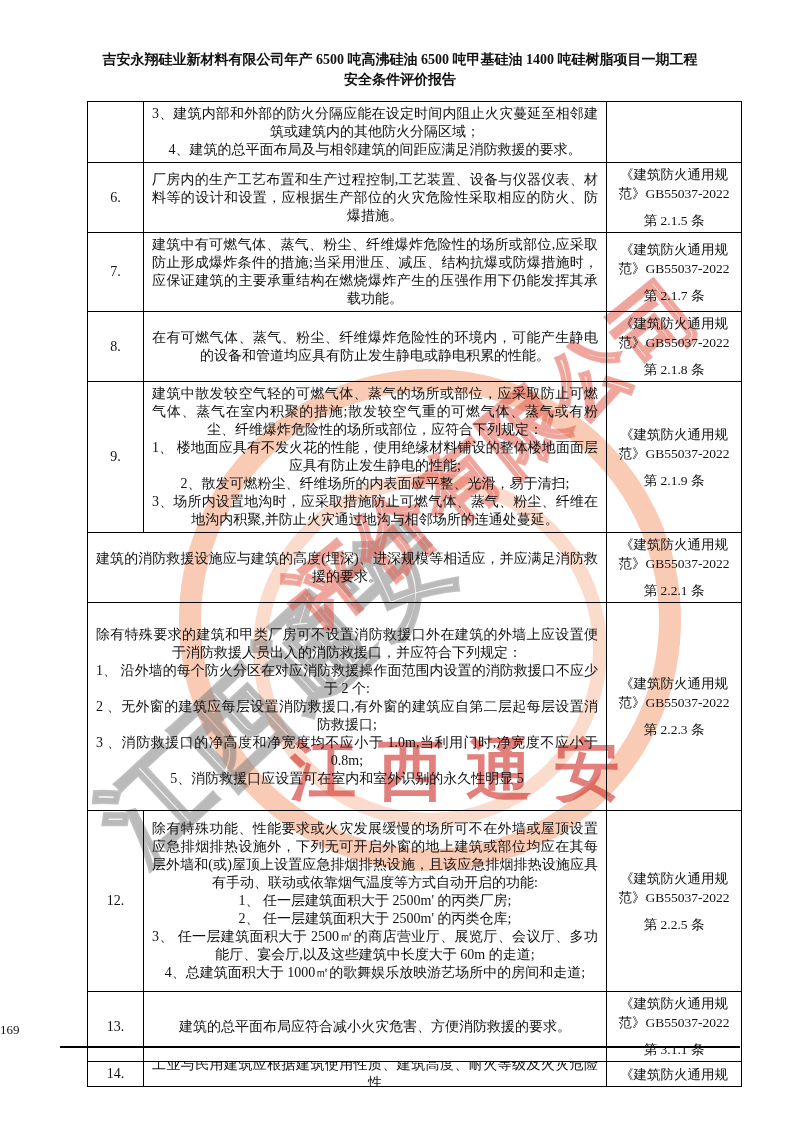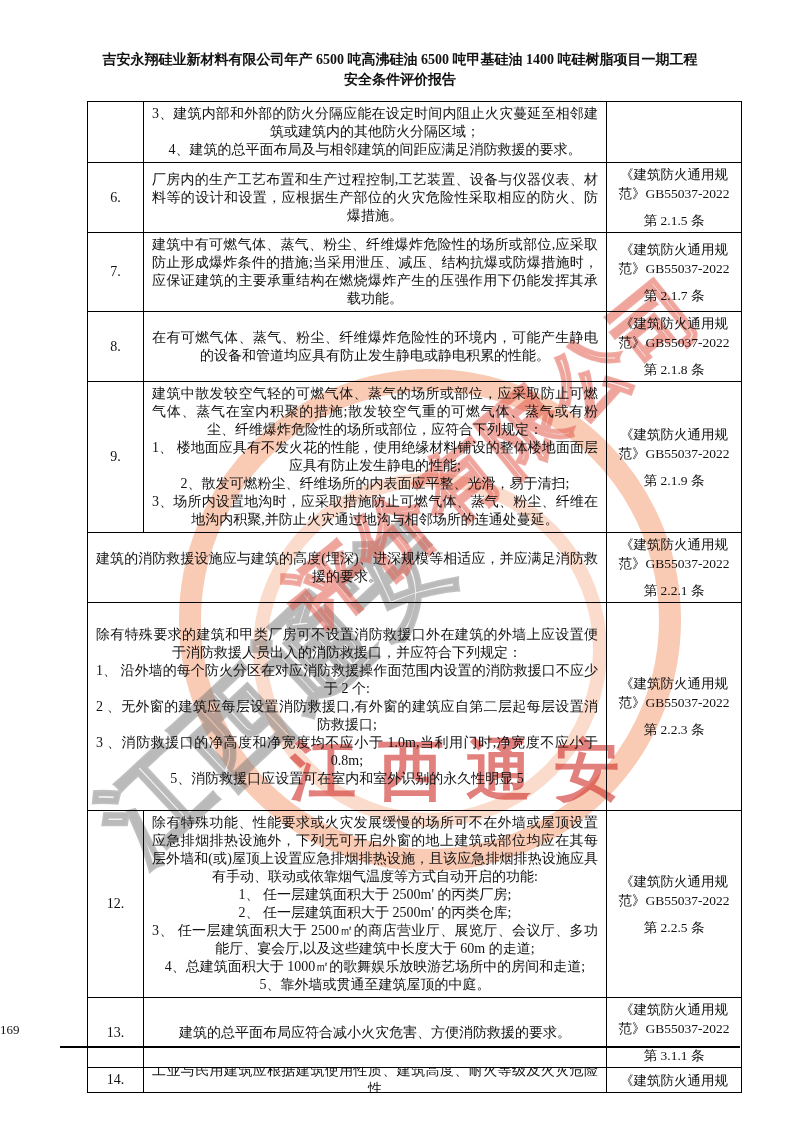--- a/index.html
+++ b/index.html
@@ -162,21 +162,20 @@
         </div>
       </div>
       <div class="t-row" style="min-height: 181px;">
         <div class="c-num">12.</div>
         <div class="c-content">
           <div class="para">除有特殊功能、性能要求或火灾发展缓慢的场所可不在外墙或屋顶设置应急排烟排热设施外，下列无可开启外窗的地上建筑或部位均应在其每层外墙和(或)屋顶上设置应急排烟排热设施，且该应急排烟排热设施应具有手动、联动或依靠烟气温度等方式自动开启的功能:</div>
           <div class="para">1、 任一层建筑面积大于 2500m' 的丙类厂房;</div>
           <div class="para">2、 任一层建筑面积大于 2500m' 的丙类仓库;</div>
           <div class="para">3、 任一层建筑面积大于 2500㎡的商店营业厅、展览厅、会议厅、多功能厅、宴会厅,以及这些建筑中长度大于 60m 的走道;</div>
           <div class="para">4、总建筑面积大于 1000㎡的歌舞娱乐放映游艺场所中的房间和走道;</div>
-          <div class="para">5、靠外墙或贯通至建筑屋顶的中庭。</div>
         </div>
         <div class="c-ref">
           <div>《建筑防火通用规范》GB55037-2022</div>
           <div>第 2.2.5 条</div>
         </div>
       </div>
       <div class="t-row" style="min-height: 54px;">
         <div class="c-num">13.</div>
         <div class="c-content">
           <div class="para">建筑的总平面布局应符合减小火灾危害、方便消防救援的要求。</div>

